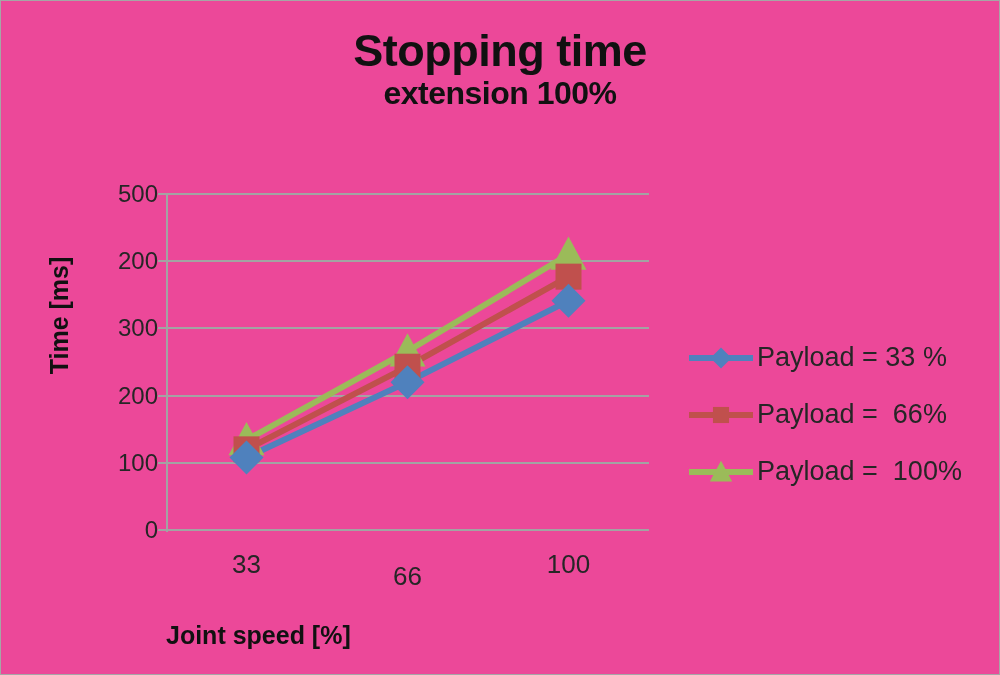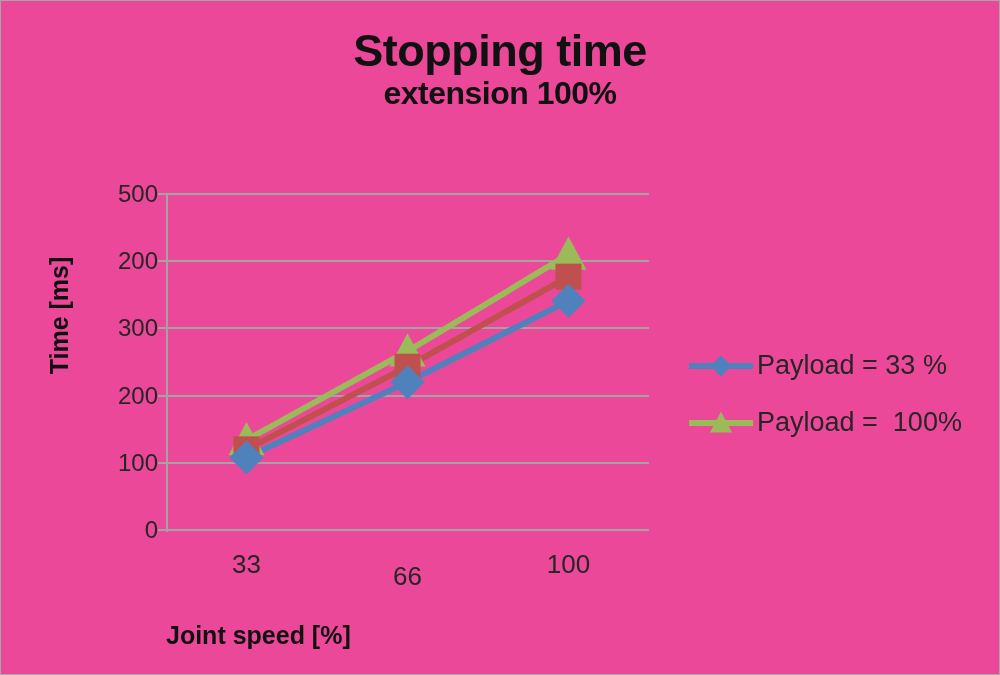--- a/index.html
+++ b/index.html
@@ -138,21 +138,21 @@
     top: 193px;
     width: 483px;
     height: 336px;
     overflow: visible;
   }
 
   
   .legend {
     position: absolute;
     left: 686px;
-    top: 336px;
+    top: 328px;
     width: 300px;
   }
   .legend-item {
     display: flex;
     align-items: center;
     height: 57px;
   }
   .legend-key {
     width: 68px;
     height: 30px;
@@ -229,20 +229,27 @@
   <div class="legend" id="legend">
       <div class="legend-item">
         <div class="legend-key"><svg width="68" height="30" viewBox="0 0 68 30">
             <line x1="2" y1="15" x2="66" y2="15" stroke="#4F81BD" stroke-width="6"></line>
             <polygon points="34,-2 51,15 34,32 17,15" fill="#4F81BD" transform="translate(34,15) scale(0.62) translate(-34,-15)"></polygon>
           </svg></div>
         <span class="legend-label">Payload = 33 %</span>
       </div>
       <div class="legend-item">
         <div class="legend-key"><svg width="68" height="30" viewBox="0 0 68 30">
+            <line x1="2" y1="15" x2="66" y2="15" stroke="#C0504D" stroke-width="6"></line>
+            <rect x="21" y="2" width="26" height="26" fill="#C0504D" transform="translate(34,15) scale(0.62) translate(-34,-15)"></rect>
+          </svg></div>
+        <span class="legend-label">Payload =  66%</span>
+      </div>
+      <div class="legend-item">
+        <div class="legend-key"><svg width="68" height="30" viewBox="0 0 68 30">
             <line x1="2" y1="15" x2="66" y2="15" stroke="#9BBB59" stroke-width="6"></line>
             <polygon points="34,-3 52,30.299999999999997 16,30.299999999999997" fill="#9BBB59" transform="translate(34,15) scale(0.62) translate(-34,-15)"></polygon>
           </svg></div>
         <span class="legend-label">Payload =  100%</span>
       </div>
     </div>
 
 </div>
 
 </body></html>

